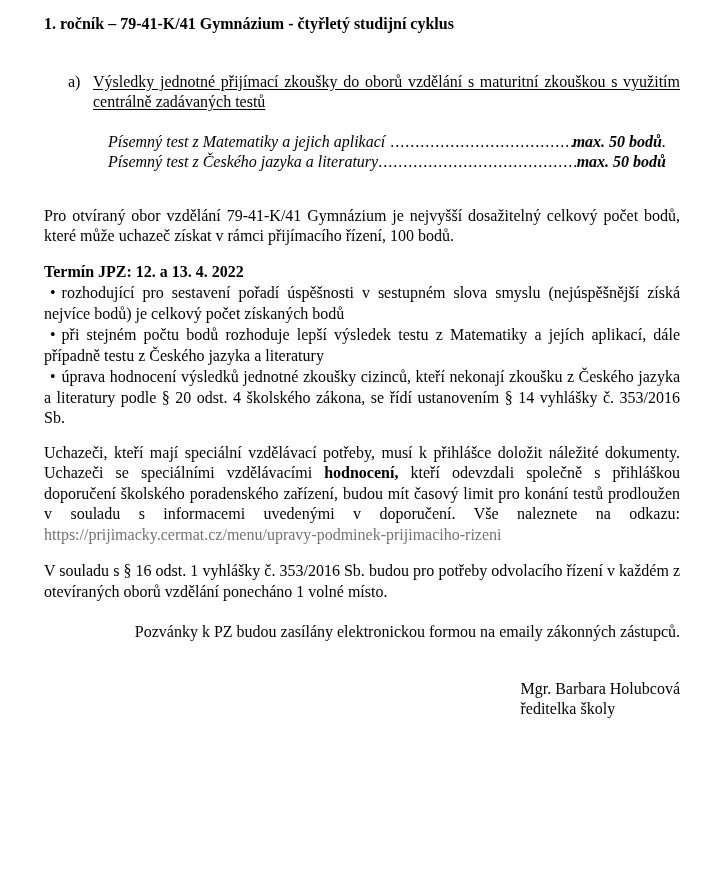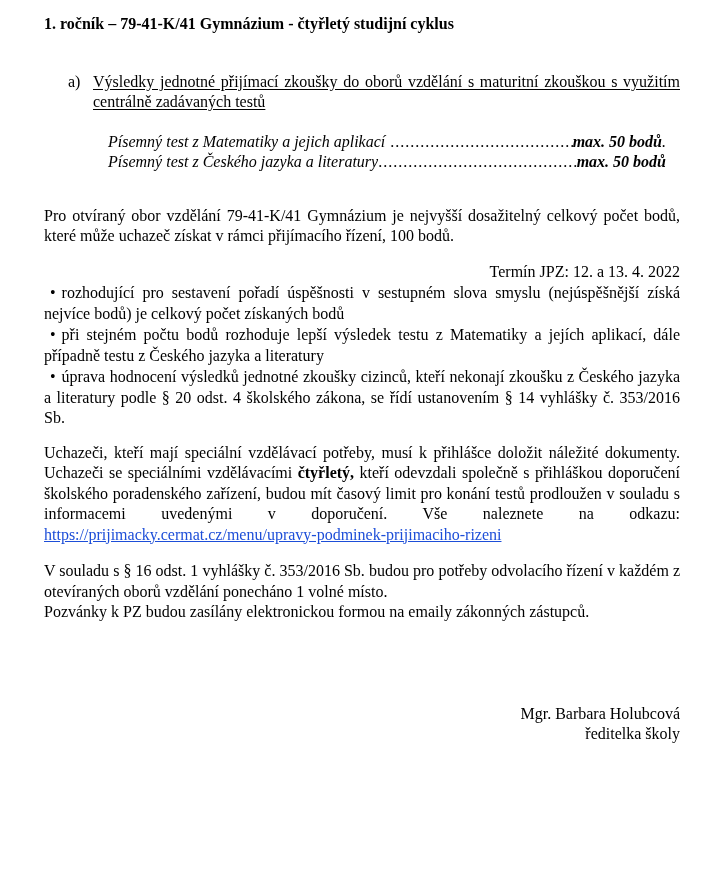--- a/index.html
+++ b/index.html
@@ -69,41 +69,39 @@
     white-space: nowrap;
   }
   .test-row .t-suffix {
     font-weight: normal;
   }
   .para {
     text-align: justify;
     margin: 0;
   }
   .p-max      { margin-top: 33px; }
-  .p-term     { margin-top: 15px; font-weight: normal; text-align: right; }
+  .p-term     { margin-top: 15px; font-weight: bold; text-align: left; }
   .p-intro    { margin-top: 21px; text-indent: 5px; }
   .bullet     { margin-top: 1px; text-indent: 6px; }
   .bullet .b-char { padding-right: 6px; }
   .p-sen      { margin-top: 14px; }
   .p-appeal   { margin-top: 16px; }
-  .p-inv      { text-align: left; }
+  .p-inv      { margin-top: 20px; text-align: right; }
   .bold-seg   { font-weight: bold; }
   a.doc-link, .doc-link {
-    color: #1d4ed8;
-    text-decoration: underline;
+    color: #737373;
     cursor: pointer;
   }
   .signature {
     margin-top: 36px;
     display: flex;
     justify-content: flex-end;
   }
   .signature .sig-block {
-    text-align: right;
-    margin-top: 45px;
+    text-align: left;
   }
 </style>
 </head>
 <body>
 
 <div class="page">
 
   <div class="title">1. ročník – 79-41-K/41 Gymnázium - čtyřletý studijní cyklus</div>
 
   <div class="item-a">
@@ -130,21 +128,21 @@
 
 
   <p class="para bullet"><span class="b-char">•</span><span>rozhodující pro sestavení pořadí úspěšnosti v sestupném slova smyslu (nejúspěšnější získá nejvíce bodů) je celkový počet získaných bodů</span></p>
 
   <p class="para bullet"><span class="b-char">•</span><span>při stejném počtu bodů rozhoduje lepší výsledek testu z Matematiky a jejích aplikací, dále případně testu z Českého jazyka a literatury</span></p>
 
   <p class="para bullet"><span class="b-char">•</span><span>úprava hodnocení výsledků jednotné zkoušky cizinců, kteří nekonají zkoušku z Českého jazyka a literatury podle § 20 odst. 4 školského zákona, se řídí ustanovením § 14 vyhlášky č. 353/2016 Sb.</span></p>
 
   <p class="para p-sen">
     <span>Uchazeči, kteří mají speciální vzdělávací potřeby, musí k přihlášce doložit náležité dokumenty. Uchazeči se speciálními vzdělávacími</span>
-    <span class="bold-seg">čtyřletý,</span>
+    <span class="bold-seg">hodnocení,</span>
     <span>kteří odevzdali společně s přihláškou doporučení školského poradenského zařízení, budou mít časový limit pro konání testů prodloužen v souladu s informacemi uvedenými v doporučení. Vše naleznete na odkazu:</span>
     <a class="doc-link">https://prijimacky.cermat.cz/menu/upravy-podminek-prijimaciho-rizeni</a>
   </p>
 
   <p class="para p-appeal">V souladu s § 16 odst. 1 vyhlášky č. 353/2016 Sb. budou pro potřeby odvolacího řízení v každém z otevíraných oborů vzdělání ponecháno 1 volné místo.</p>
 
   <p class="para p-inv">Pozvánky k PZ budou zasílány elektronickou formou na emaily zákonných zástupců.</p>
 
   <div class="signature">
     <div class="sig-block">

